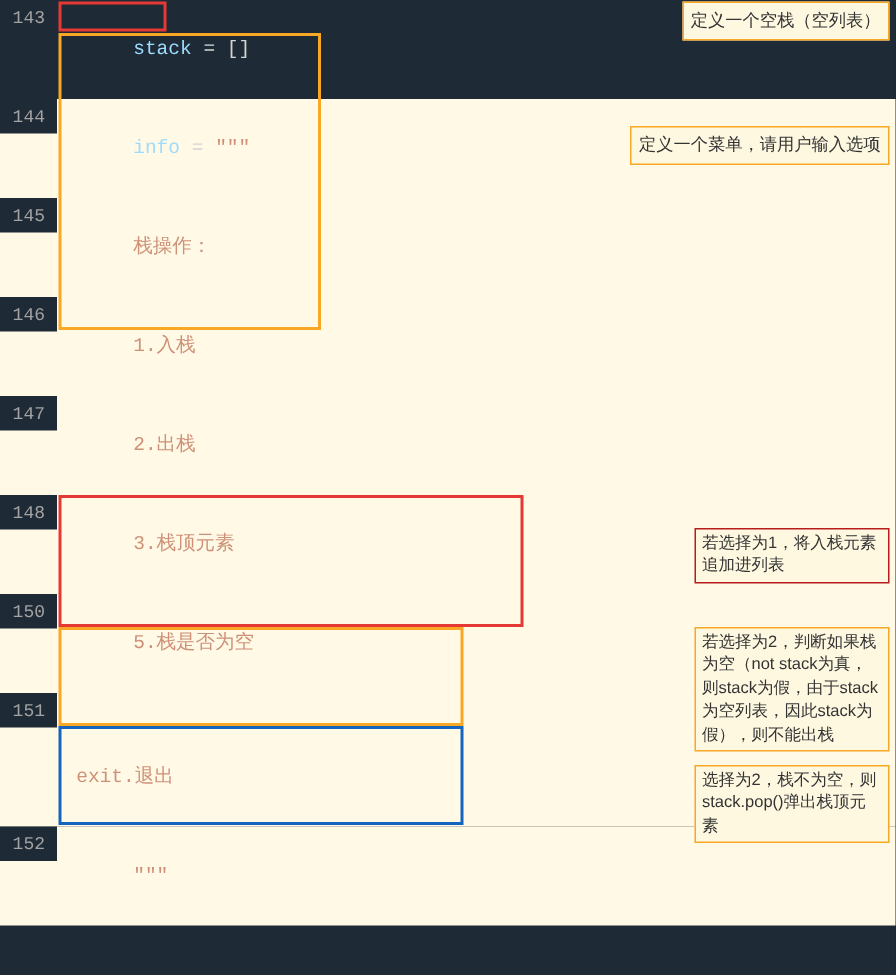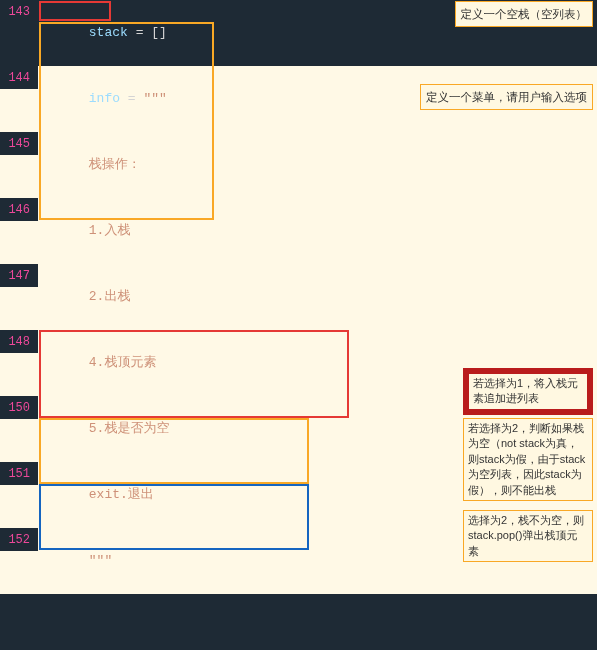--- a/index.html
+++ b/index.html
@@ -22,21 +22,21 @@
       display: flex;
       align-items: flex-start;
       position: relative;
       min-height: 22px;
     }
     .line-num {
       width: 38px;
       min-width: 38px;
       text-align: right;
       padding-right: 8px;
-      color: #ec4899;
+      color: #a3a3a3;
       font-size: 12px;
       user-select: none;
       padding-top: 1px;
       background: #1e2a35;
     }
     .line-content {
       flex: 1;
       padding-left: 4px;
       white-space: pre;
       color: #d4d4d4;
@@ -86,51 +86,51 @@
   <div class="line" style="background:#fff9e6;">
     <span class="line-num" style="background:#1e2a35;">147</span>
     <span class="line-content">
       <span class="str">2.出栈</span>
     </span>
   </div>
 
   <div class="line" style="background:#fff9e6;">
     <span class="line-num" style="background:#1e2a35;">148</span>
     <span class="line-content">
-      <span class="str">4.栈顶元素</span>
+      <span class="str">3.栈顶元素</span>
     </span>
   </div>
 
 
   <div class="line" style="background:#fff9e6;">
     <span class="line-num" style="background:#1e2a35;">150</span>
     <span class="line-content">
       <span class="str">5.栈是否为空</span>
     </span>
   </div>
 
-  <div class="line" style="background:#fff9e6;">
+  <div class="line" style="background:#fff9e6;flex-direction:column;">
     <span class="line-num" style="background:#1e2a35;">151</span>
     <span class="line-content">
       <span class="str">exit.退出</span>
     </span>
   </div>
 
   <div class="line" style="background:#fff9e6;">
     <span class="line-num" style="background:#1e2a35;">152</span>
     <span class="line-content">
       <span class="str">"""</span>
     </span>
   </div>
 
   <div style="position:absolute;left:39px;top:22px;border:2px solid #f9a825;height:198px;width:175px;pointer-events:none;z-index:5;"></div>
 
   <div style="position:absolute;left:39px;top:330px;border:2px solid #e53935;height:88px;width:310px;pointer-events:none;z-index:5;"></div>
 
-  <div style="position:absolute;right:4px;top:368px;background:#fff8e1;border:6px solid #b91c1c;padding:2px 4px;font-size:11px;font-family:'SimSun','Microsoft YaHei',sans-serif;color:#333;z-index:20;max-width:130px;line-height:1.4;">若选择为1，将入栈元素追加进列表</div>
+  <div style="position:absolute;right:4px;top:352px;background:#fff8e1;border:1px solid #b91c1c;padding:2px 4px;font-size:11px;font-family:'SimSun','Microsoft YaHei',sans-serif;color:#333;z-index:20;max-width:130px;line-height:1.4;">若选择为1，将入栈元素追加进列表</div>
 
   <div style="position:absolute;left:39px;top:418px;border:2px solid #f9a825;height:66px;width:270px;pointer-events:none;z-index:5;"></div>
 
   <div style="position:absolute;right:4px;top:418px;background:#fff8e1;border:1px solid #f9a825;padding:2px 4px;font-size:11px;font-family:'SimSun','Microsoft YaHei',sans-serif;color:#333;z-index:20;max-width:130px;line-height:1.4;">若选择为2，判断如果栈为空（not stack为真，则stack为假，由于stack为空列表，因此stack为假），则不能出栈</div>
 
   <div style="position:absolute;left:39px;top:484px;border:2px solid #1565c0;height:66px;width:270px;pointer-events:none;z-index:5;"></div>
 
   <div style="position:absolute;right:4px;top:510px;background:#fff8e1;border:1px solid #f9a825;padding:2px 4px;font-size:11px;font-family:'SimSun','Microsoft YaHei',sans-serif;color:#333;z-index:20;max-width:130px;line-height:1.4;">选择为2，栈不为空，则stack.pop()弹出栈顶元素</div>
 
 </div>

